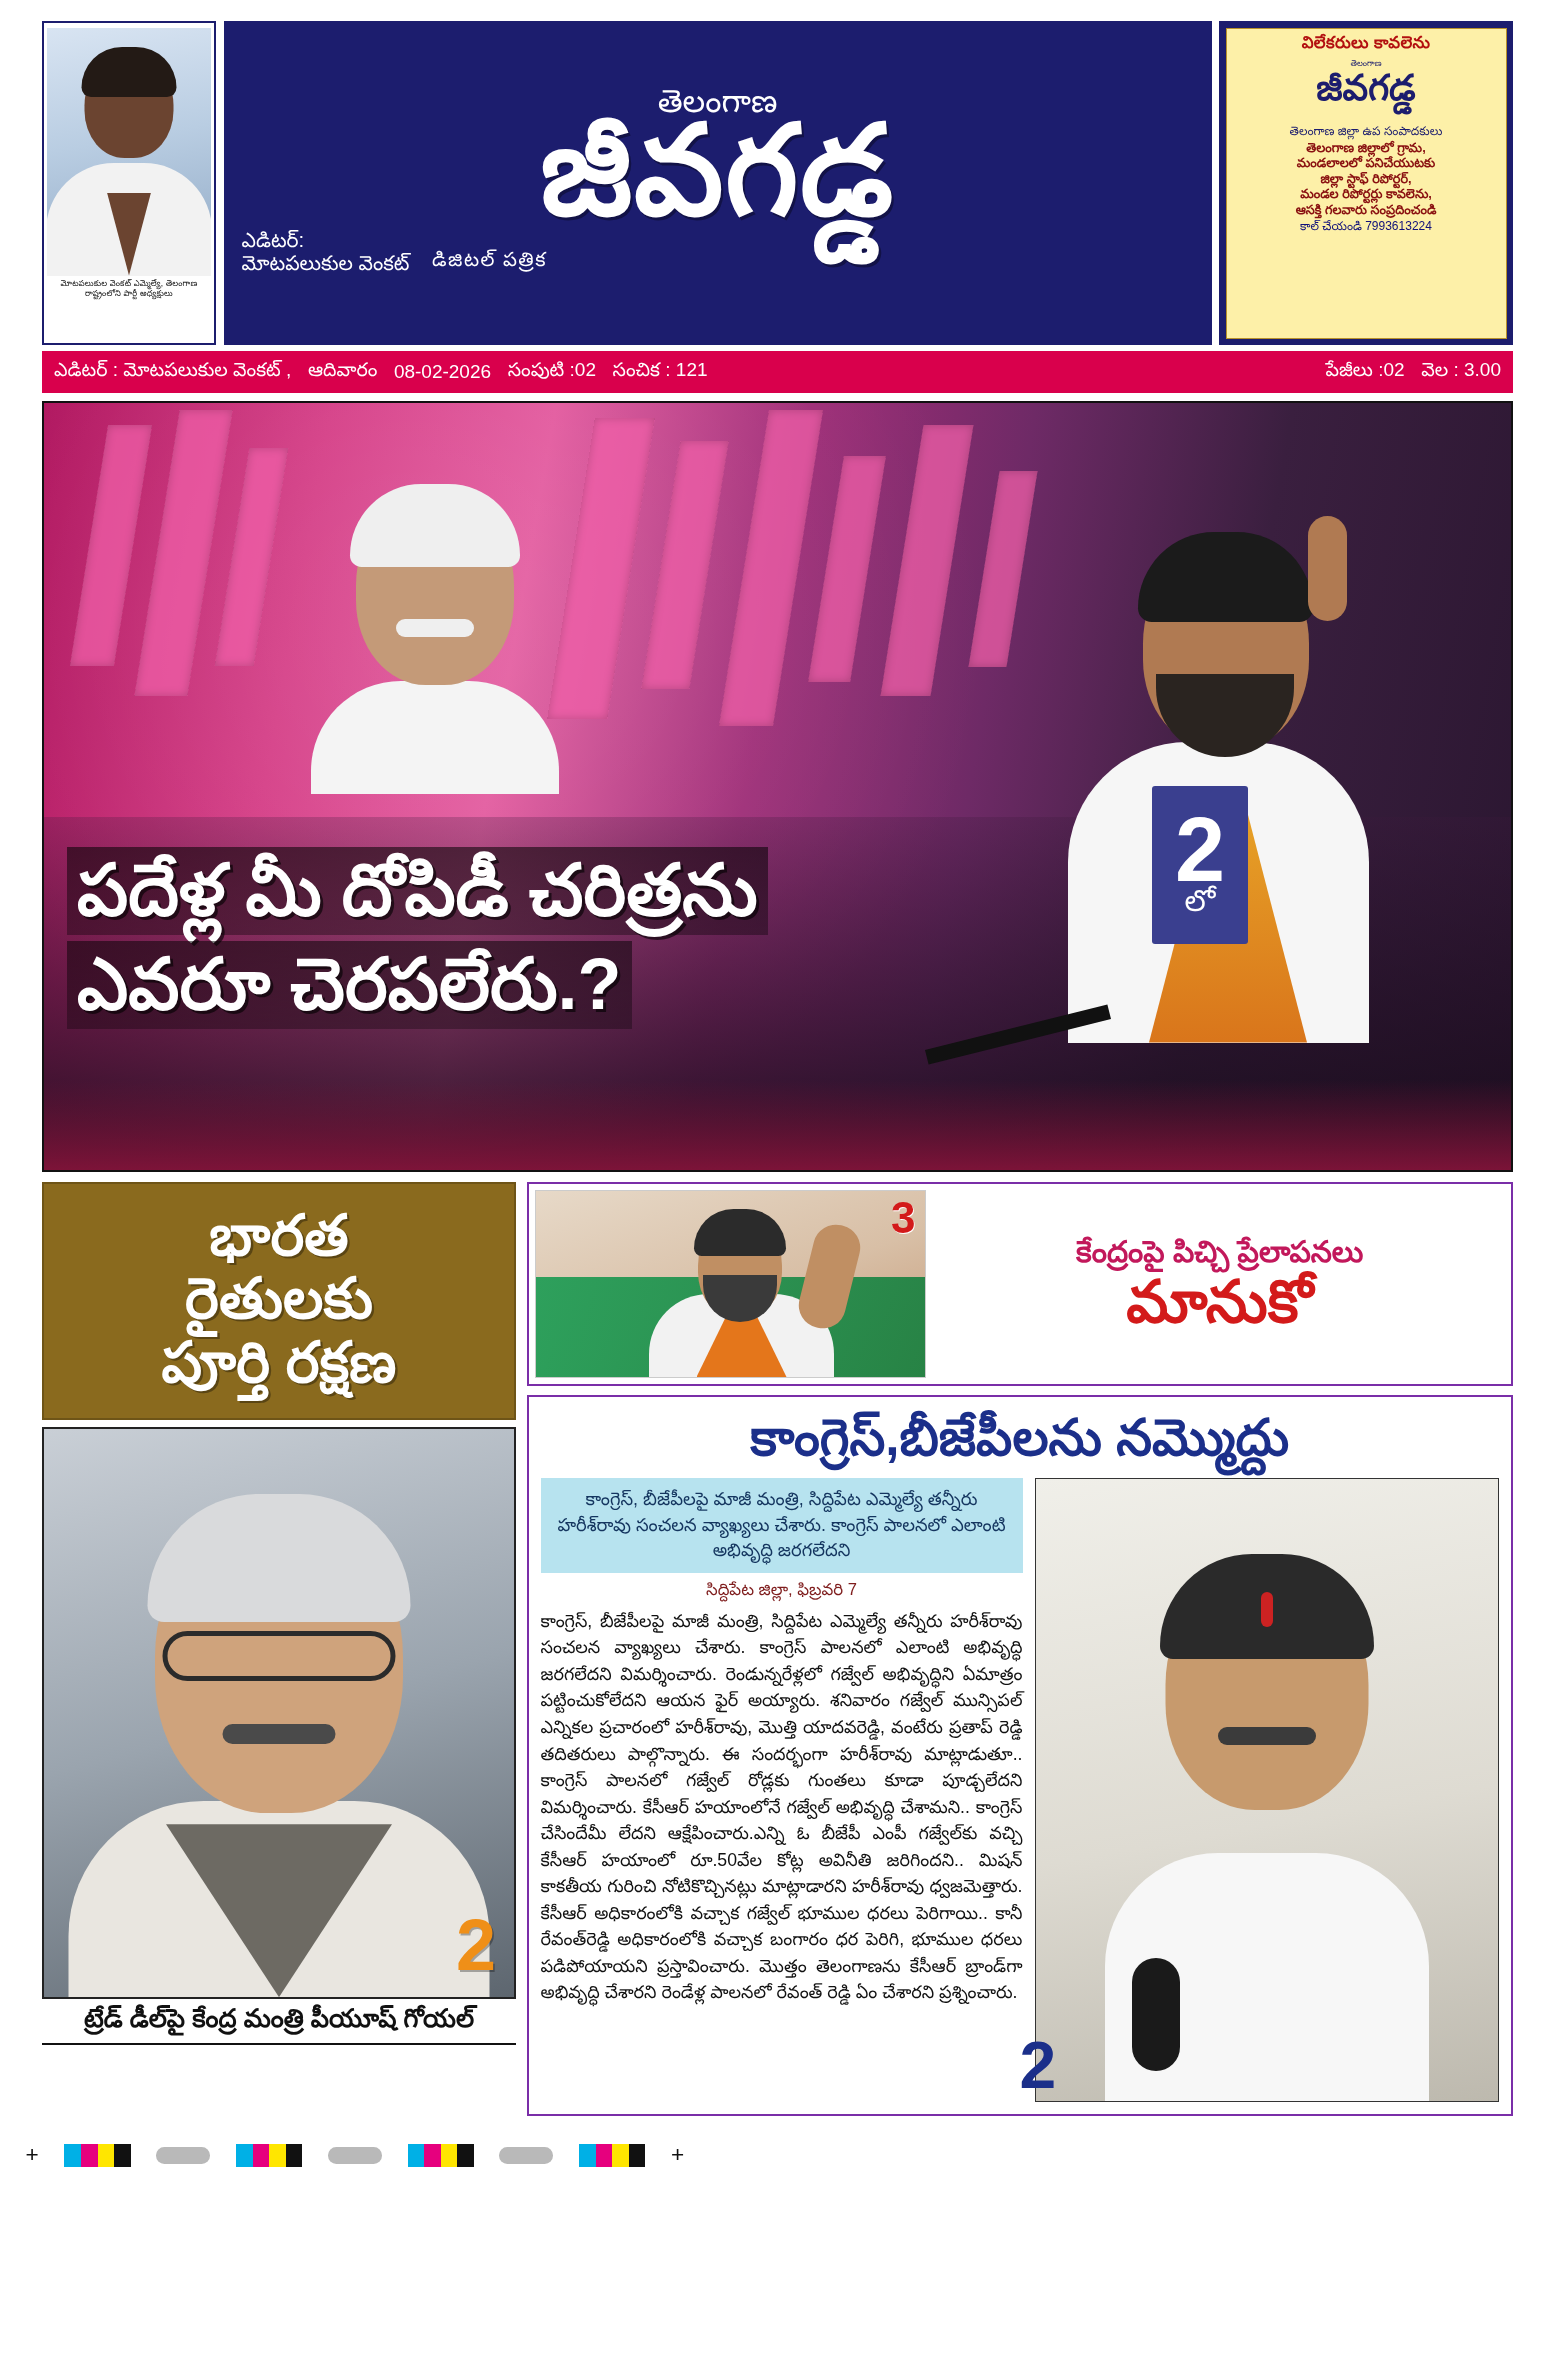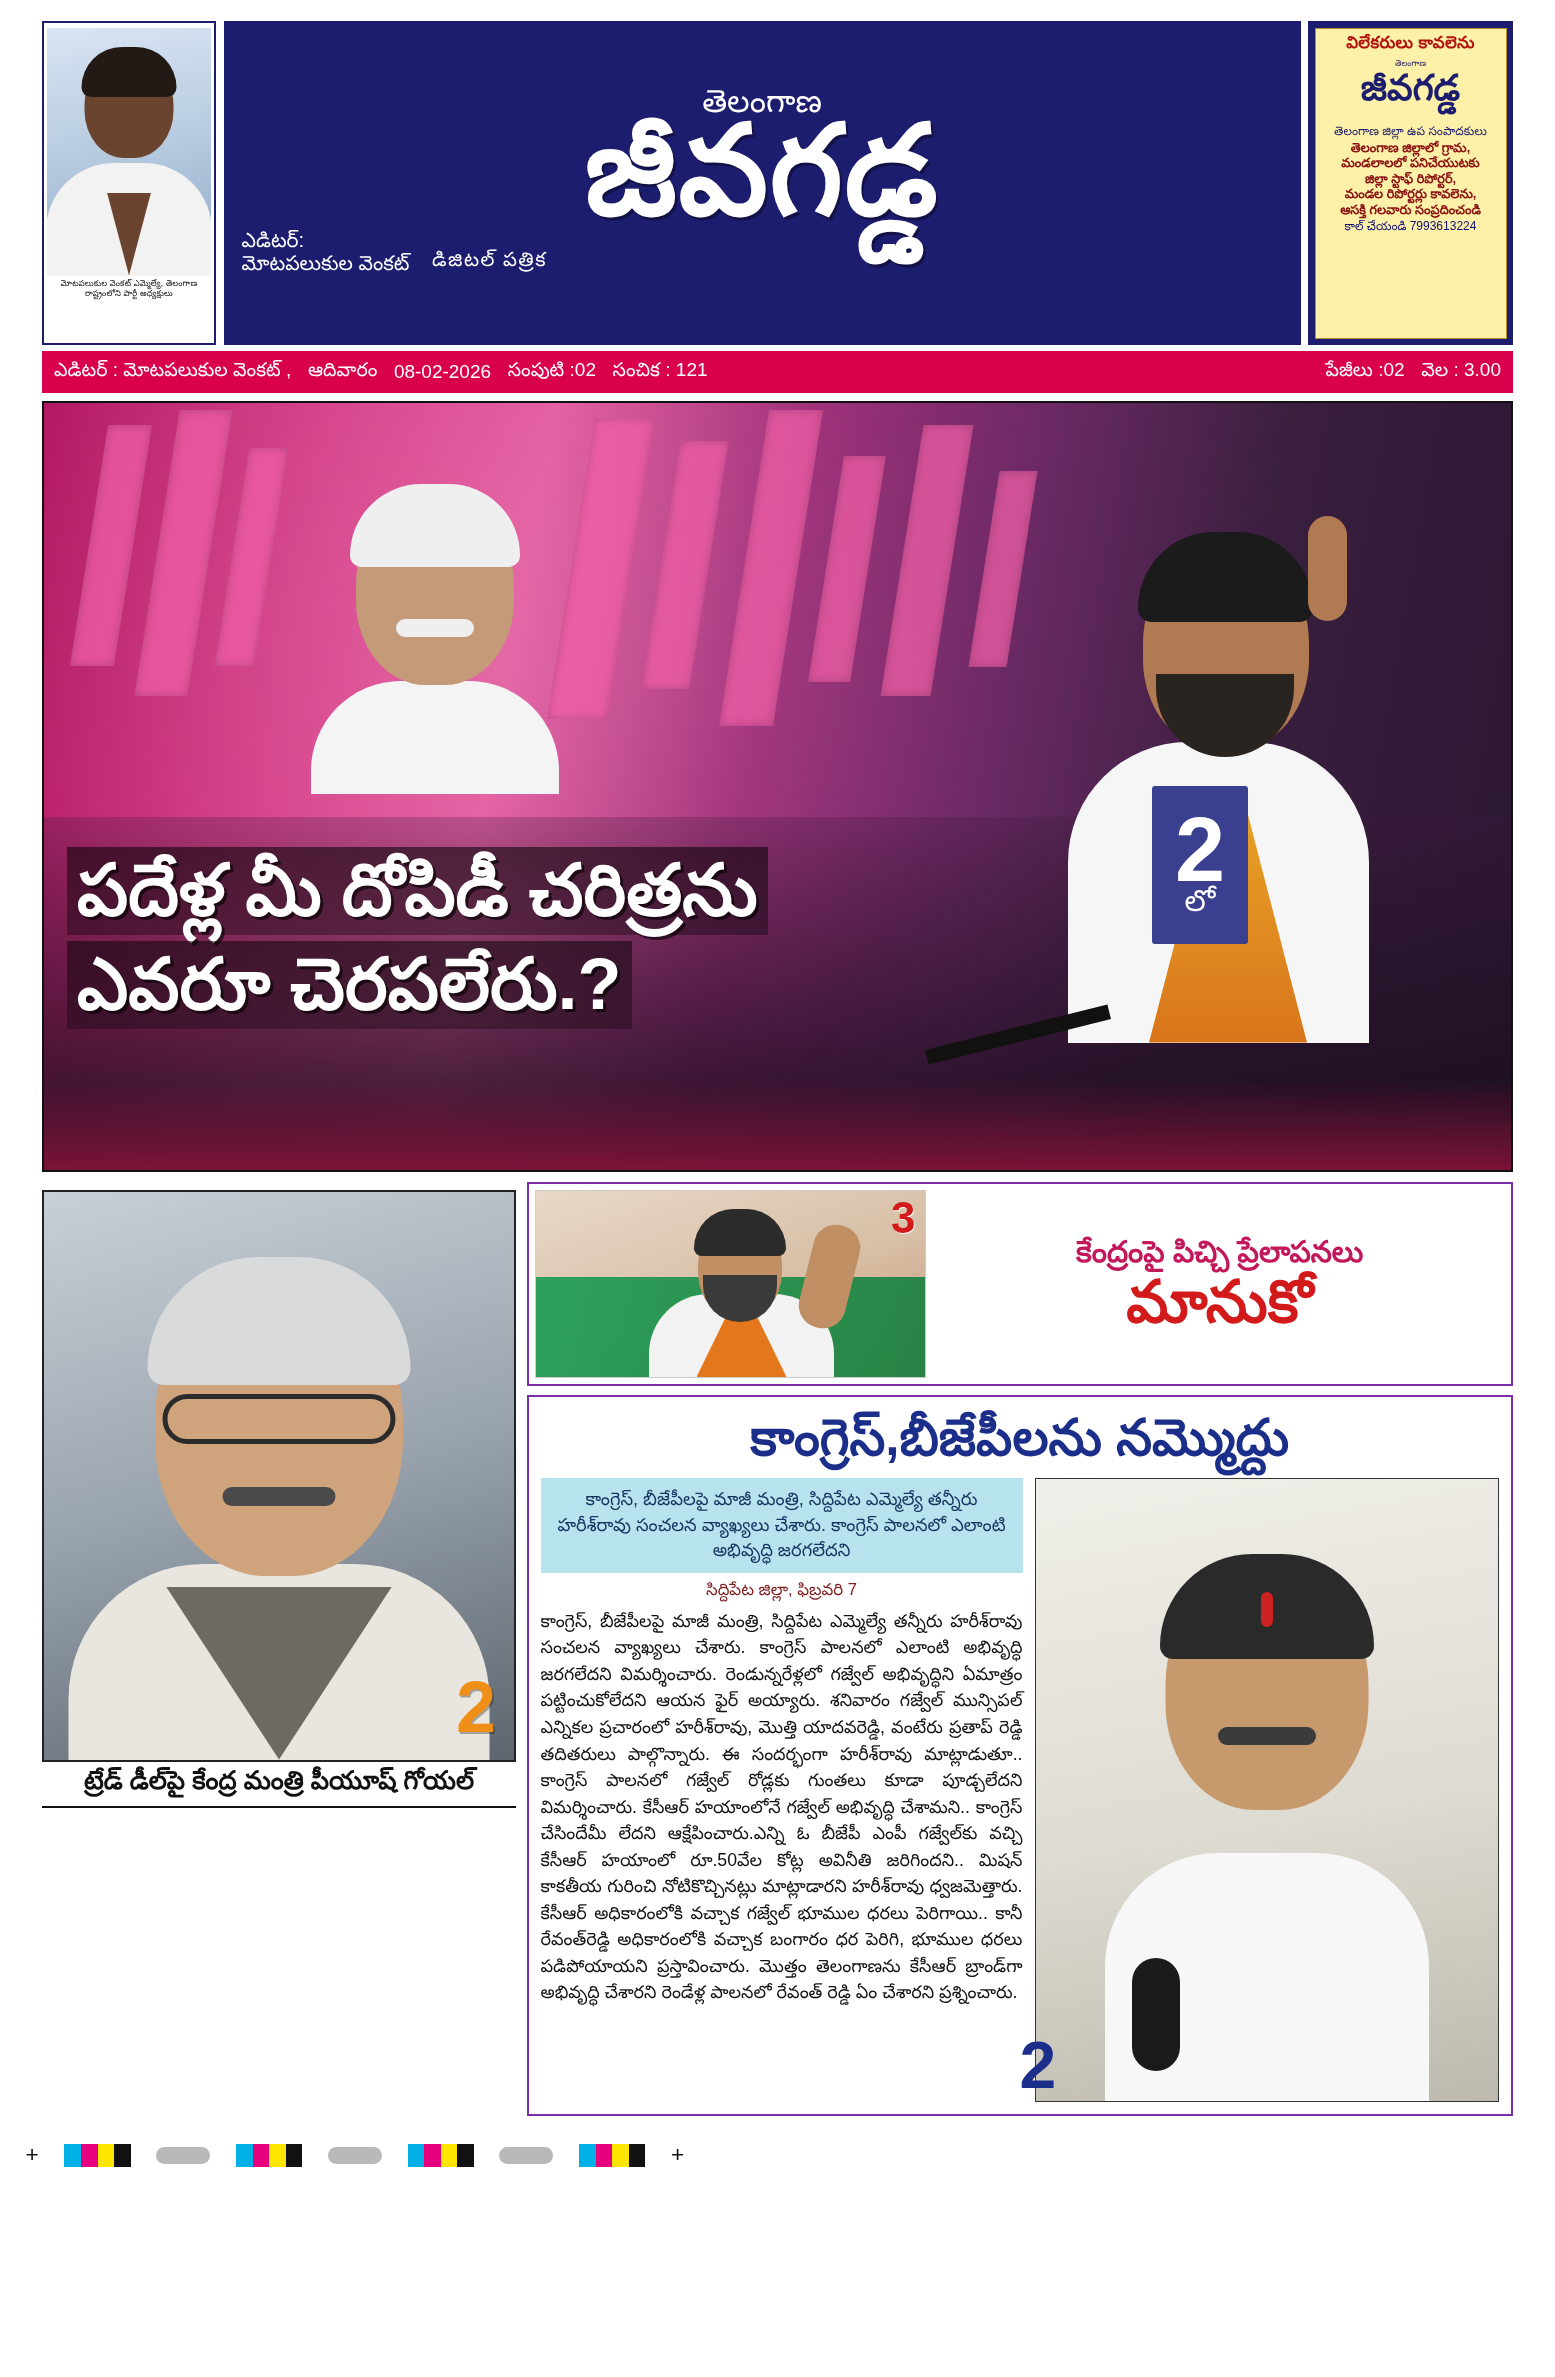--- a/index.html
+++ b/index.html
@@ -120,21 +120,21 @@
   }
   .editor-line .lbl { display:block; }
   .digital-line {
     color: #ffffff;
     font-size: 19.6px;
     padding-bottom: 1.5px;
     letter-spacing: 1.5px;
   }
 
   .ad-box {
-    width: 205px;
+    width: 294px;
     background: #1c1d6e;
     border: 2.3px solid #1c1d6e;
     padding: 4.5px;
   }
   .ad-inner {
     background: #fdf0a8;
     height: 100%;
     border: 1.5px solid #b8912a;
     text-align: center;
     padding: 4.5px 3px;
@@ -526,20 +526,25 @@
 
     <div class="page-ref-lead">
       <div class="num">2</div>
       <div class="lo">లో</div>
     </div>
   </div>
 
   <div class="mid">
 
     <div class="left-col">
+      <div class="gold-box">
+        <div class="line">భారత</div>
+        <div class="line">రైతులకు</div>
+        <div class="line">పూర్తి రక్షణ</div>
+      </div>
 
       <div class="left-photo">
         <div class="lp-body"></div>
         <div class="lp-vest"></div>
         <div class="lp-head"></div>
         <div class="lp-hair"></div>
         <div class="lp-glass"></div>
         <div class="lp-mous"></div>
         <div class="page-ref-orange">2</div>
       </div>

